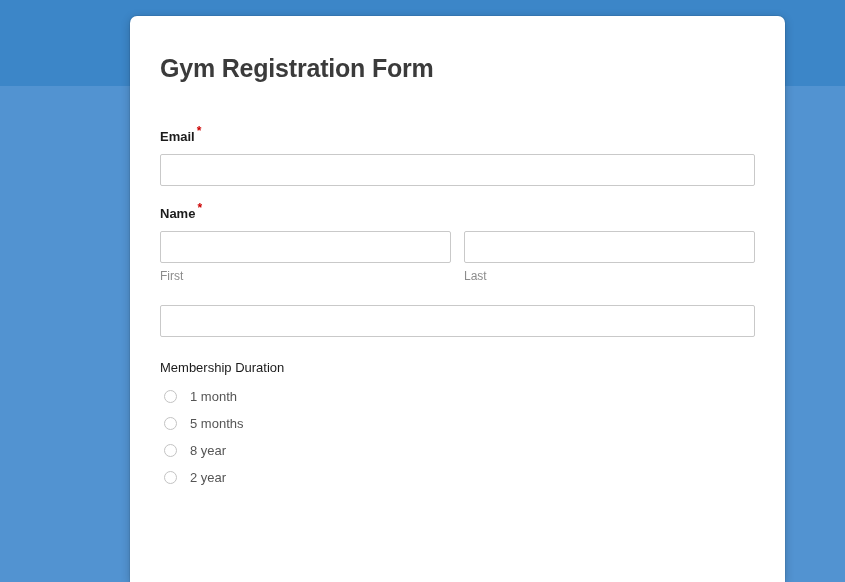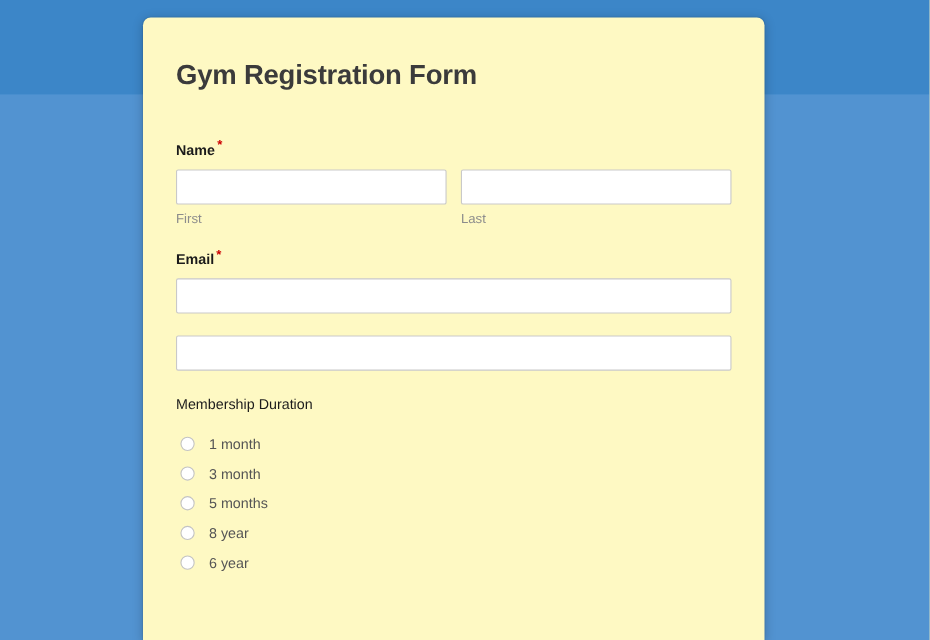--- a/index.html
+++ b/index.html
@@ -29,23 +29,23 @@
     left: 0; top: 86px;
     width: 845px; height: 496px;
     background: #5293d1;
   }
 
   
   #form-card {
     position: absolute;
     left: 130px;
     top: 16px;
-    width: 565px;
+    width: 655px;
     height: 566px;
-    background: #fef9c3;
+    background: #ffffff;
     border-radius: 7px 7px 0 0;
     box-shadow: 0 0 0 1px rgba(0,0,0,0.06),
                 0 2px 10px rgba(0,0,0,0.22);
     overflow: hidden;
   }
 
   .card-inner {
     padding: 38px 30px 0 30px;
   }
 
@@ -114,21 +114,21 @@
   
   .radio-group-label {
     font-size: 13px;
     font-weight: normal;
     color: #1b1b1b;
     margin-bottom: 8px;
     display: block;
   }
   .radio-row {
     display: flex;
-    align-items: flex-end;
+    align-items: center;
     height: 27px;
     cursor: pointer;
   }
   .radio-mark {
     width: 13px;
     height: 13px;
     border: 1px solid #c3c3c3;
     border-radius: 50%;
     background: #fff;
     flex: 0 0 auto;
@@ -144,64 +144,60 @@
 </head>
 <body>
 
 <div id="bg-top"></div>
 <div id="bg-bottom"></div>
 
 <div id="form-card">
   <div class="card-inner">
 
     <h1 class="form-title">Gym Registration Form</h1>
+
+    <div class="field-block" style="margin-bottom:20px;">
+      <span class="field-label"><span>Email</span><span class="req-star">*</span></span>
+      <input class="text-input" type="text" value="" style="">
+    </div>
 
     <div class="field-block">
       <span class="field-label"><span>Name</span><span class="req-star">*</span></span>
       <div class="name-row">
         <div class="name-col">
           <input class="text-input" type="text" value="" style="">
           <span class="sub-label">First</span>
         </div>
         <div class="name-col">
           <input class="text-input" type="text" value="" style="">
           <span class="sub-label">Last</span>
         </div>
       </div>
     </div>
 
-    <div class="field-block" style="margin-bottom:20px;">
-      <span class="field-label"><span>Email</span><span class="req-star">*</span></span>
-      <input class="text-input" type="text" value="" style="">
-    </div>
-
     <div class="field-block" style="margin-bottom:23px;">
       <input class="text-input" type="text" value="" style="">
     </div>
 
     <div class="field-block">
       <span class="radio-group-label">Membership Duration</span>
       <div id="duration-options">
           <label class="radio-row">
             <span class="radio-mark"></span>
             <span class="radio-text">1 month</span>
           </label>
           <label class="radio-row">
             <span class="radio-mark"></span>
-            <span class="radio-text">3 month</span>
-          </label>
-          <label class="radio-row">
-            <span class="radio-mark"></span>
             <span class="radio-text">5 months</span>
           </label>
           <label class="radio-row">
             <span class="radio-mark"></span>
             <span class="radio-text">8 year</span>
           </label>
           <label class="radio-row">
             <span class="radio-mark"></span>
-            <span class="radio-text">6 year</span>
+            <span class="radio-text">2 year</span>
           </label>
         </div>
     </div>
 
   </div>
 </div>
 
 </body></html>

